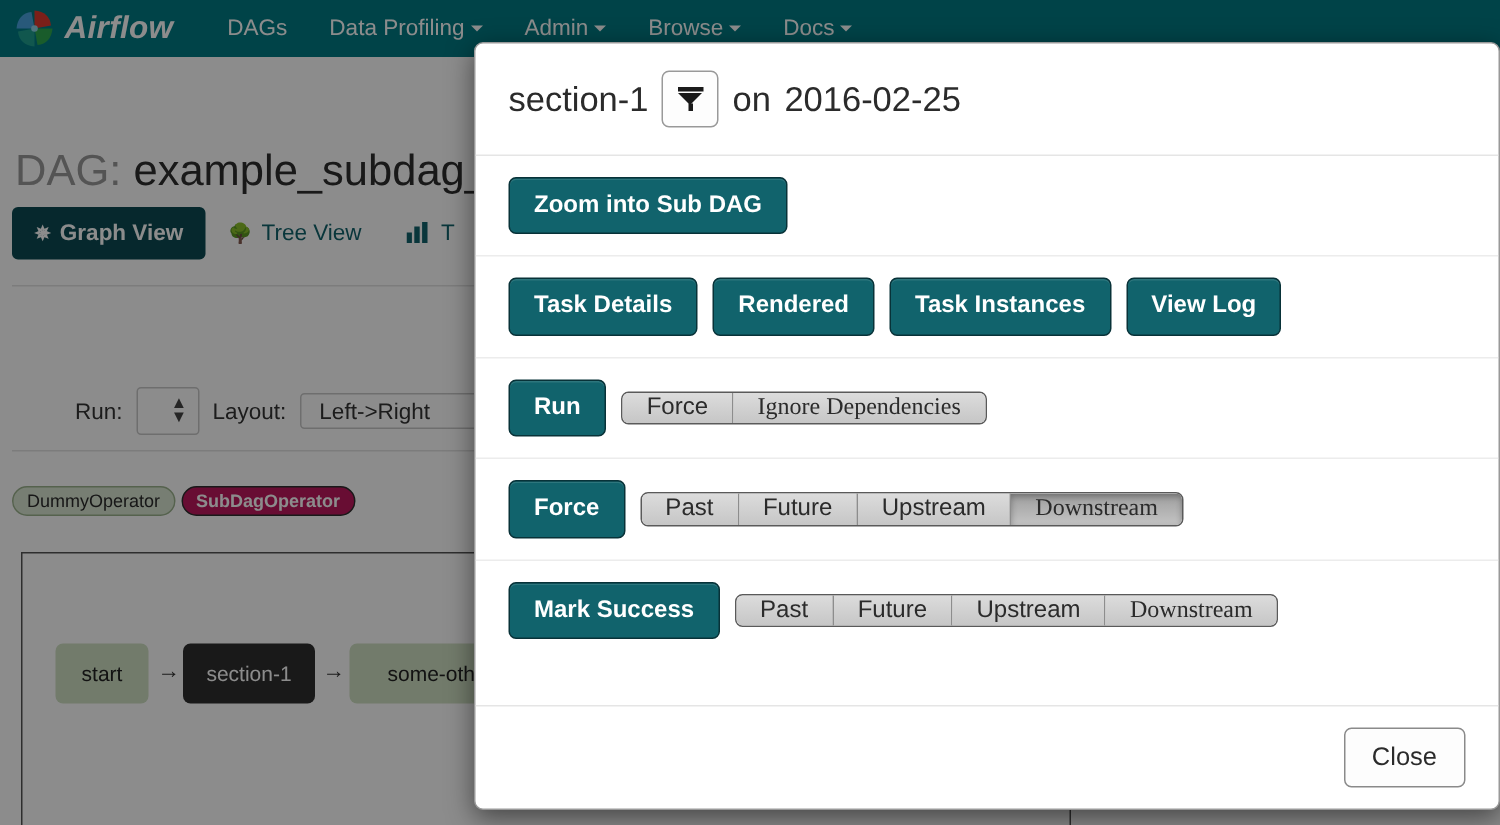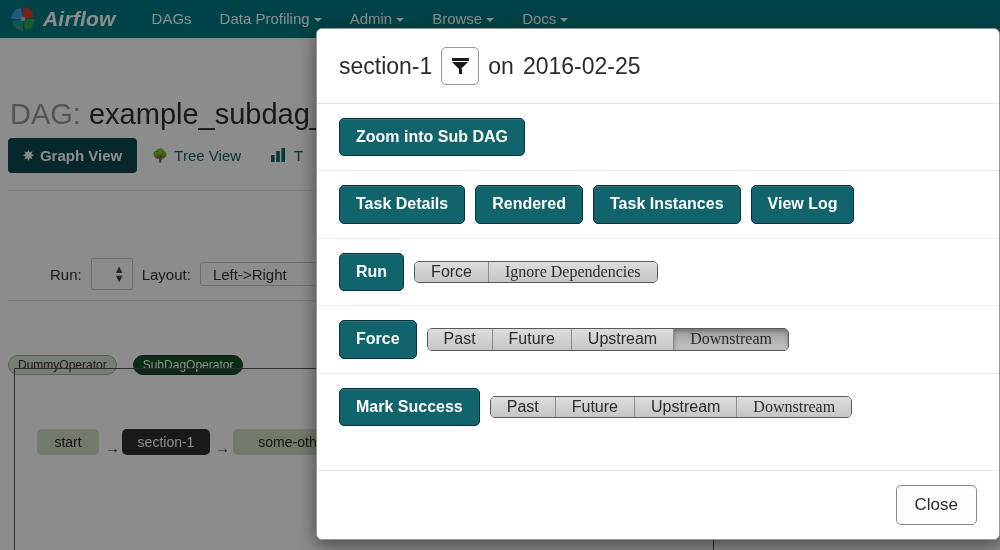--- a/index.html
+++ b/index.html
@@ -59,33 +59,33 @@
     width: 42px; height: 32px; border: 1px solid #c9c9c9; border-radius: 3px;
     background: #fff; display: flex; align-items: center; justify-content: flex-end;
     padding-right: 7px; font-size: 11px; color: #444; line-height: .85;
   }
   .sel-box {
     height: 24px; border: 1px solid #c9c9c9; border-radius: 3px; background: #fff;
     display: flex; align-items: center; padding: 0 12px; font-size: 15px; color: #333;
     min-width: 150px;
   }
 
-  .legend { position: absolute; left: 8px; top: 286px; display: flex; gap: 16px; margin-top: 31px; }
+  .legend { position: absolute; left: 8px; top: 286px; display: flex; gap: 4px; }
   .badge {
     font-size: 12px; padding: 2px 9px; border-radius: 10px; white-space: nowrap;
   }
   .badge.dummy { background: #d9e6d2; border: 1px solid #9bb28d; color: #2b2b2b; }
-  .badge.subdag { background: #14532d; color: #ffffff; border: 1px solid #2e2e2e; }
+  .badge.subdag { background: #be185d; color: #ffffff; border: 1px solid #2e2e2e; font-weight: bold; }
 
   .graph-box {
     position: absolute; left: 14px; top: 330px; width: 700px; height: 200px;
     border: 1px solid #555; background: transparent;
   }
   .node {
-    position: absolute; height: 26px; border-radius: 5px;
+    position: absolute; height: 40px; border-radius: 5px;
     display: flex; align-items: center; justify-content: center;
     font-size: 14px; padding: 0 14px; white-space: nowrap;
   }
   .node.dummy { background: #cfe0c3; color: #222; }
   .node.sub { background: #2e2e2e; color: #ffffff; }
   .arrow { position: absolute; font-size: 15px; color: #333; }
 
   
   .edge-bits { position: absolute; right: 0; top: 0; width: 12px; height: 512px; }
   .edge-green { position: absolute; right: 0; width: 12px; height: 3px; background: #32a02c; }

